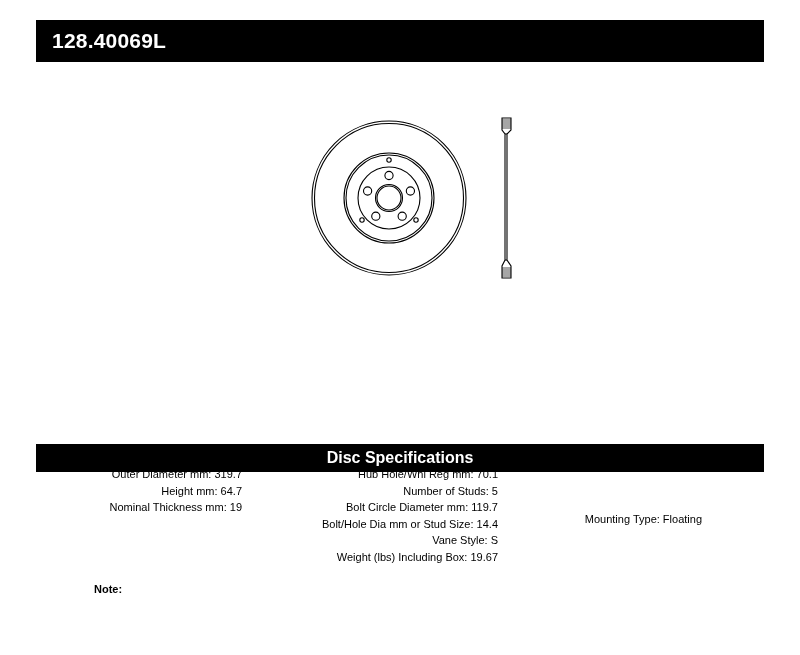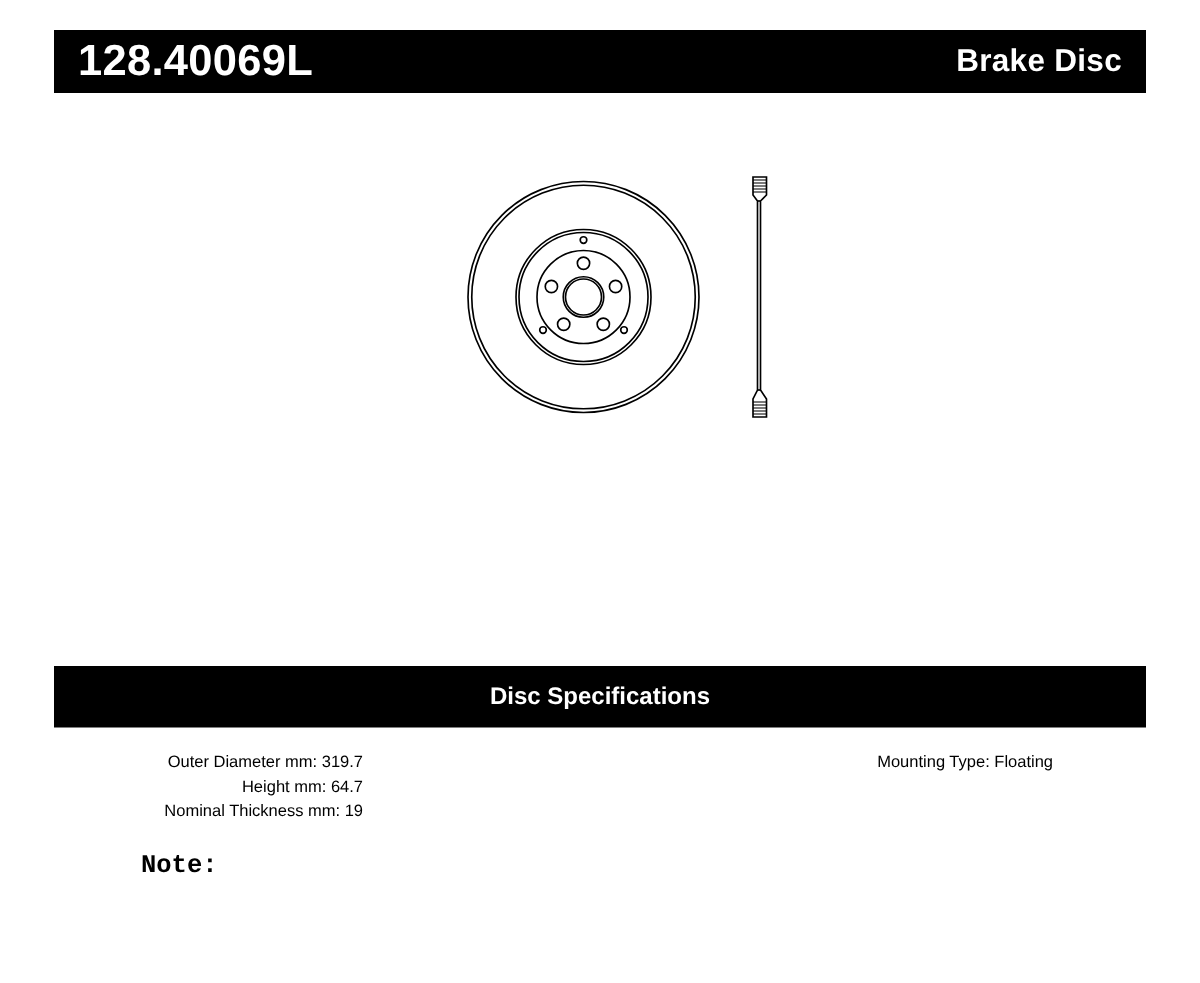--- a/index.html
+++ b/index.html
@@ -25,21 +25,21 @@
     height: 42px;
     background: #000000;
     display: flex;
     align-items: center;
     justify-content: space-between;
     box-sizing: border-box;
     padding: 0 16px;
   }
   .header-part {
     color: #ffffff;
-    font-size: 29px;
+    font-size: 21px;
     font-weight: bold;
     letter-spacing: 0.2px;
   }
   .header-title {
     color: #ffffff;
     font-size: 21px;
     font-weight: bold;
     letter-spacing: 0.2px;
   }
 
@@ -56,35 +56,35 @@
     left: 270px;
     top: 20px;
   }
 
   
   .specs-bar {
     position: absolute;
     left: 36px;
     top: 444px;
     width: 728px;
-    height: 41px;
+    height: 28px;
     background: #000000;
     color: #ffffff;
     font-size: 16px;
     font-weight: bold;
     display: flex;
     align-items: center;
     justify-content: center;
     box-sizing: border-box;
   }
 
   .specs-body {
     position: absolute;
     left: 36px;
-    top: 500px;
+    top: 466px;
     width: 728px;
     font-size: 11px;
   }
 
   .spec-cols {
     display: flex;
     align-items: flex-start;
   }
   .col-left {
     width: 206px;
@@ -93,40 +93,39 @@
   }
   .col-mid {
     width: 252px;
     text-align: right;
     padding-right: 4px;
   }
   .col-right {
     flex: 1;
     text-align: right;
     padding-right: 62px;
+    margin-top: 45px;
   }
   .spec-line {
     line-height: 16.5px;
     white-space: nowrap;
   }
 
   .note-row {
     margin-top: 18px;
     padding-left: 58px;
-    font-size: 17px;
+    font-size: 11px;
     font-weight: bold;
-    font-family: Liberation Mono, monospace;
   }
 </style>
 </head>
 <body>
 
 <div class="header-bar">
   <span class="header-part">128.40069L</span>
-  <span class="header-title">Brake Disc</span>
 </div>
 
 <div class="image-area">
   <svg class="rotor-svg" width="250" height="200" viewBox="0 0 250 200">
     <g fill="none" stroke="#000000" stroke-width="1.1">
 
       <circle cx="83" cy="98" r="77"></circle>
       <circle cx="83" cy="98" r="74.5"></circle>
 
       <circle cx="83" cy="98" r="45"></circle>
@@ -171,19 +170,27 @@
 
 <div class="specs-bar">Disc Specifications</div>
 
 <div class="specs-body">
   <div class="spec-cols">
     <div class="col-left">
       <div class="spec-line">Outer Diameter mm: 319.7</div>
       <div class="spec-line">Height mm: 64.7</div>
       <div class="spec-line">Nominal Thickness mm: 19</div>
     </div>
+    <div class="col-mid">
+      <div class="spec-line">Hub Hole/Whl Reg mm: 70.1</div>
+      <div class="spec-line">Number of Studs: 5</div>
+      <div class="spec-line">Bolt Circle Diameter mm: 119.7</div>
+      <div class="spec-line">Bolt/Hole Dia mm or Stud Size: 14.4</div>
+      <div class="spec-line">Vane Style: S</div>
+      <div class="spec-line">Weight (lbs) Including Box: 19.67</div>
+    </div>
     <div class="col-right">
       <div class="spec-line">Mounting Type: Floating</div>
     </div>
   </div>
 
   <div class="note-row">Note:</div>
 </div>
 
 </body></html>

